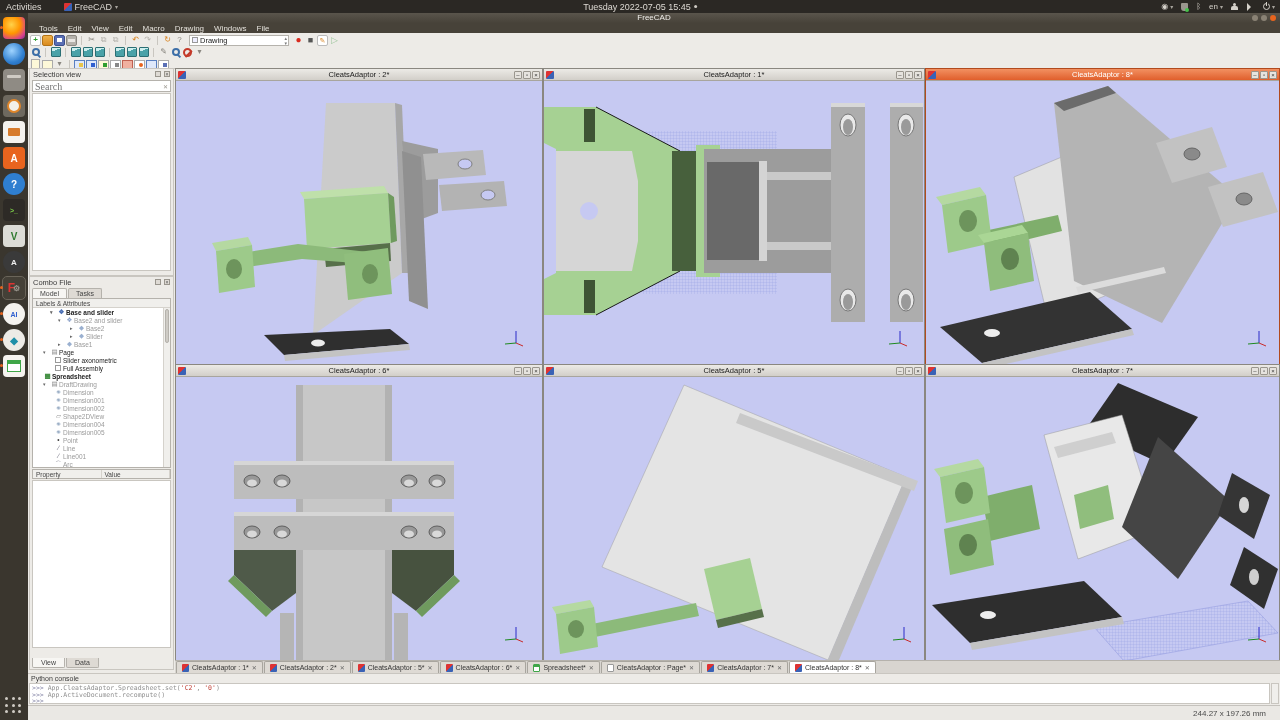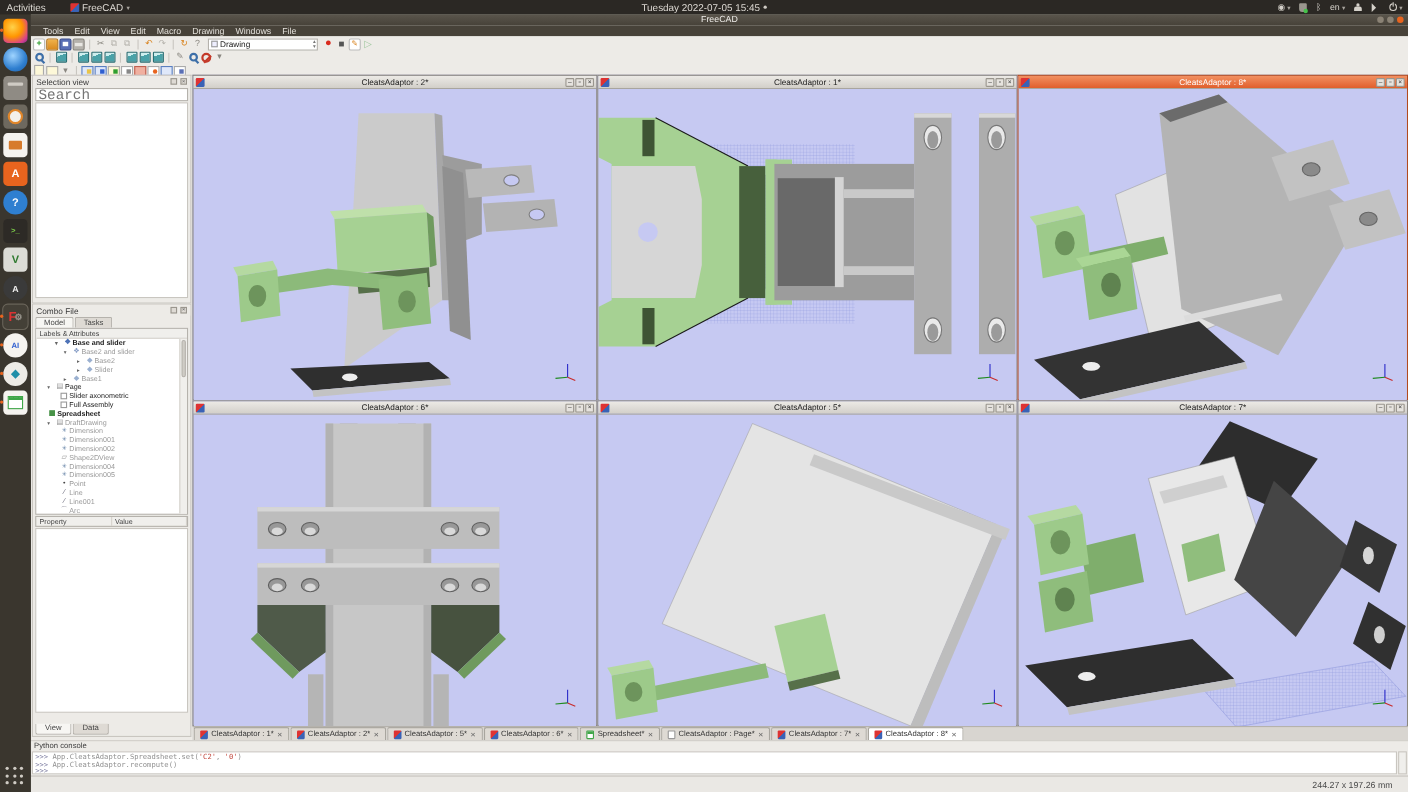--- a/index.html
+++ b/index.html
@@ -80,21 +80,21 @@
   .wbsel{display:flex;align-items:center;gap:2px;width:100px;height:11px;background:#fff;border:1px solid #b5b2ac;font-size:7.5px;padding:0 2px;margin:0 3px;position:relative}
   .wbsel .chk{width:6px;height:6px;border:1px solid #999;background:#eef}
   .wbsel .spin{position:absolute;right:1px;top:0;font-size:5px;color:#777;line-height:5px}
 
   
   .lpanel{position:absolute;left:1px;width:145px;background:#edebe7;border:1px solid #c9c6c0}
   .phead{height:10px;display:flex;align-items:center;font-size:7.5px;color:#3a3a3a;padding:0 3px;position:relative;background:#edebe7}
   .phead .pbtn{position:absolute;top:2px;width:6px;height:6px;border:1px solid #9a968e;background:#dedad4;font-size:5px;line-height:5px;text-align:center;color:#555}
   #selview{top:55px;height:208px}
   #selsearch{margin:1px 2px;height:12px;background:#fff;border:1px solid #b5b2ac;display:flex;align-items:center}
-  #selsearch input{border:0;outline:0;flex:1;font-size:13px;color:#888;padding-left:2px;font-family:Liberation Mono, monospace;background:transparent}
+  #selsearch input{border:0;outline:0;flex:1;font-size:10px;color:#888;padding-left:2px;font-family:Liberation Serif, serif;background:transparent}
   #selsearch .clr{color:#9a968e;font-size:6px;padding-right:2px}
   .whitebox{background:#fff;border:1px solid #c9c6c0;margin:1px 2px}
   #sellist{height:178px}
   #comboview{top:263px;height:394px}
   .ctabs{display:flex;padding:1px 2px 0;gap:1px}
   .ctab{font-size:7px;padding:1px 7px;border:1px solid #b5b2ac;border-bottom:0;background:#dedad4;border-radius:2px 2px 0 0;color:#444}
   .ctab.on{background:#f7f6f3}
   .treewrap{margin:0 2px;border:1px solid #b5b2ac;background:#fff;height:170px;position:relative;overflow:hidden}
   .treehead{height:9px;background:#f0efec;border-bottom:1px solid #d5d2cc;font-size:6.5px;color:#444;padding-left:3px;line-height:9px}
   .trow2{height:8px;display:flex;align-items:center;font-size:6.5px;color:#222;white-space:nowrap}
@@ -802,21 +802,21 @@
         <span class="x">✕</span>
       </span>
   </div>
 
   <div id="pycon">
     <div class="phead">
       <span>Python console</span>
     </div>
     <div id="pybody">
       <div><span class="pyp">&gt;&gt;&gt; </span><span class="pyc">App.CleatsAdaptor.Spreadsheet.set(</span><span class="pys">'C2'</span><span class="pyc">, </span><span class="pys">'0'</span><span class="pyc">)</span></div>
-      <div><span class="pyp">&gt;&gt;&gt; </span><span class="pyc">App.CleatsAdaptor.recompute()</span></div>
+      <div><span class="pyp">&gt;&gt;&gt; </span><span class="pyc">App.ActiveDocument.recompute()</span></div>
       <div><span class="pyp">&gt;&gt;&gt;</span></div>
     </div>
     <div id="pyscroll"></div>
   </div>
 
   <div id="statusbar">
     <span>244.27 x 197.26 mm</span>
   </div>
 
 </div>

